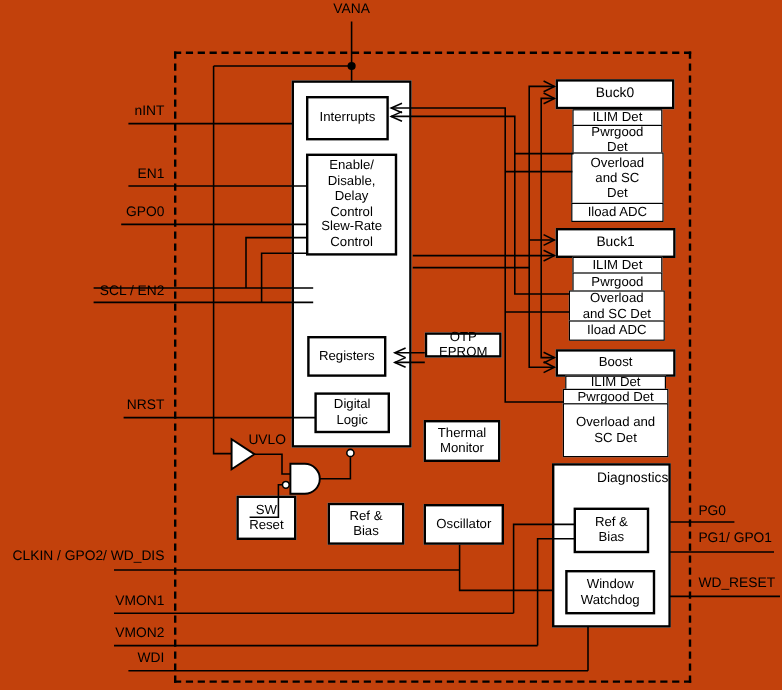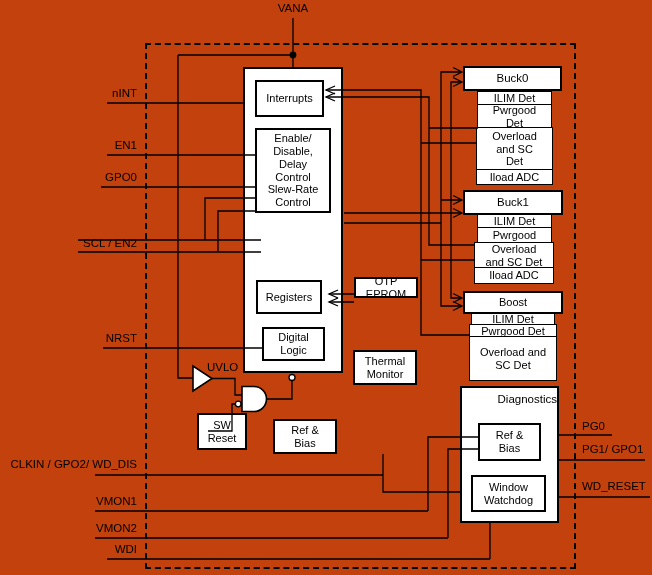--- a/index.html
+++ b/index.html
@@ -49,20 +49,21 @@
 Slew-Rate
 Control</div>
   <div class="blk" style="left:256px;top:280px;width:66px;height:34px;">Registers</div>
   <div class="blk" style="left:262px;top:327px;width:63px;height:34px;">Digital
 Logic</div>
 
   <div class="blk" style="left:354px;top:277px;width:64px;height:21px;">OTP
 EPROM</div>
   <div class="blk" style="left:353px;top:350px;width:64px;height:35px;">Thermal
 Monitor</div>
+  <div class="blk" style="left:353px;top:420px;width:67px;height:34px;">Oscillator</div>
   <div class="blk" style="left:273px;top:419px;width:64px;height:35px;">Ref &amp;
 Bias</div>
   <div class="blk" style="left:157px;top:413px;width:50px;height:37px;margin-left:40px;">SW
 Reset</div>
   <div class="pin" style="left:207px;top:361px;font-size:11.5px;">UVLO</div>
 
   <div class="blk" style="left:463px;top:66px;width:99px;height:25px;font-size:11.5px;">Buck0</div>
   <div class="blk b15" style="left:477px;top:91px;width:75px;height:15px;">ILIM Det</div>
   <div class="blk b15" style="left:477px;top:104px;width:75px;height:25px;">Pwrgood
 Det</div>

